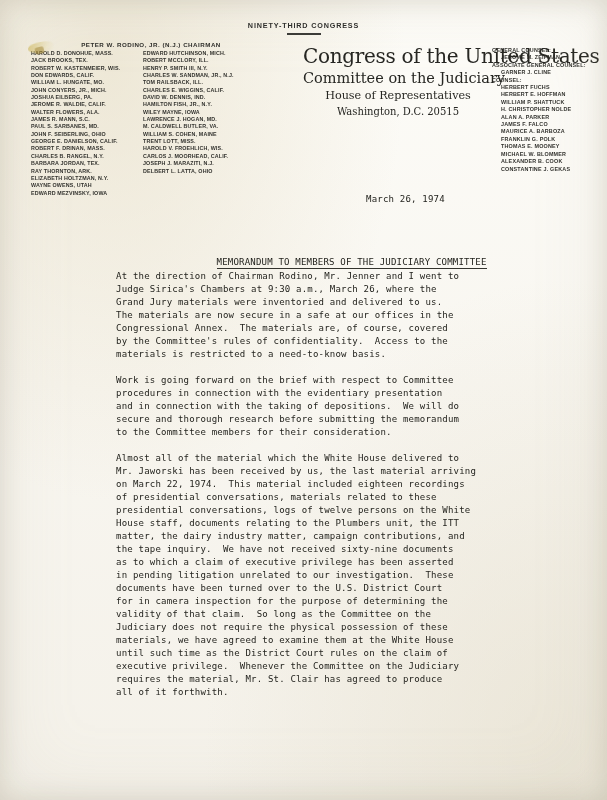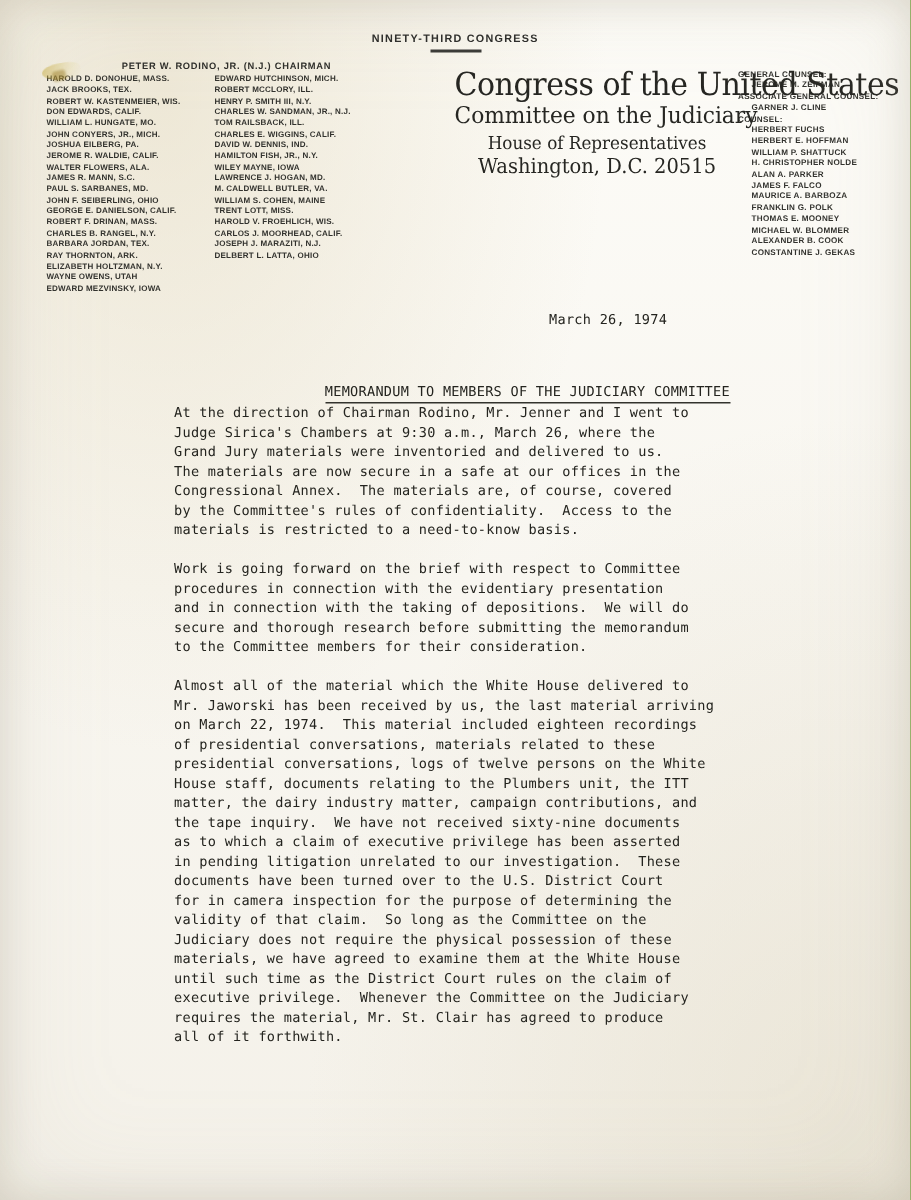--- a/index.html
+++ b/index.html
@@ -4,21 +4,21 @@
 <style>
   html, body {
     margin: 0;
     padding: 0;
     background: #8b8b8b;
   }
   #page {
     position: relative;
     width: 607px;
     height: 800px;
-    background: #84cc16;
+    background: #ef4444;
     overflow: hidden;
     font-family: "Liberation Sans", sans-serif;
     color: #20201e;
   }
   
   #paper-grain {
     position: absolute;
     inset: 0;
     background:
       radial-gradient(ellipse at 18% 8%, rgba(226,216,188,0.55) 0%, rgba(226,216,188,0) 42%),
@@ -134,38 +134,38 @@
     white-space: nowrap;
     transform: scaleY(1.06);
   }
   .mh3 {
     font-size: 11.2px;
     line-height: 16px;
     white-space: nowrap;
     transform: scaleY(1.06);
   }
   .mh4 {
-    font-size: 13px;
+    font-size: 10px;
     line-height: 15px;
     white-space: nowrap;
     transform: scaleY(1.06);
   }
 
   
   .typed {
     font-family: "DejaVu Sans Mono", monospace;
     font-size: 9.05px;
     line-height: 13.0px;
     letter-spacing: 0.18px;
     color: #24241f;
     white-space: pre;
   }
   .date-line {
     position: absolute;
-    top: 208px;
+    top: 193px;
     left: 366px;
   }
   .memo-head {
     position: absolute;
     top: 243px;
     left: 150px;
   }
   .memo-head span {
     border-bottom: 1.1px solid #33332d;
     padding-bottom: 0.5px;

